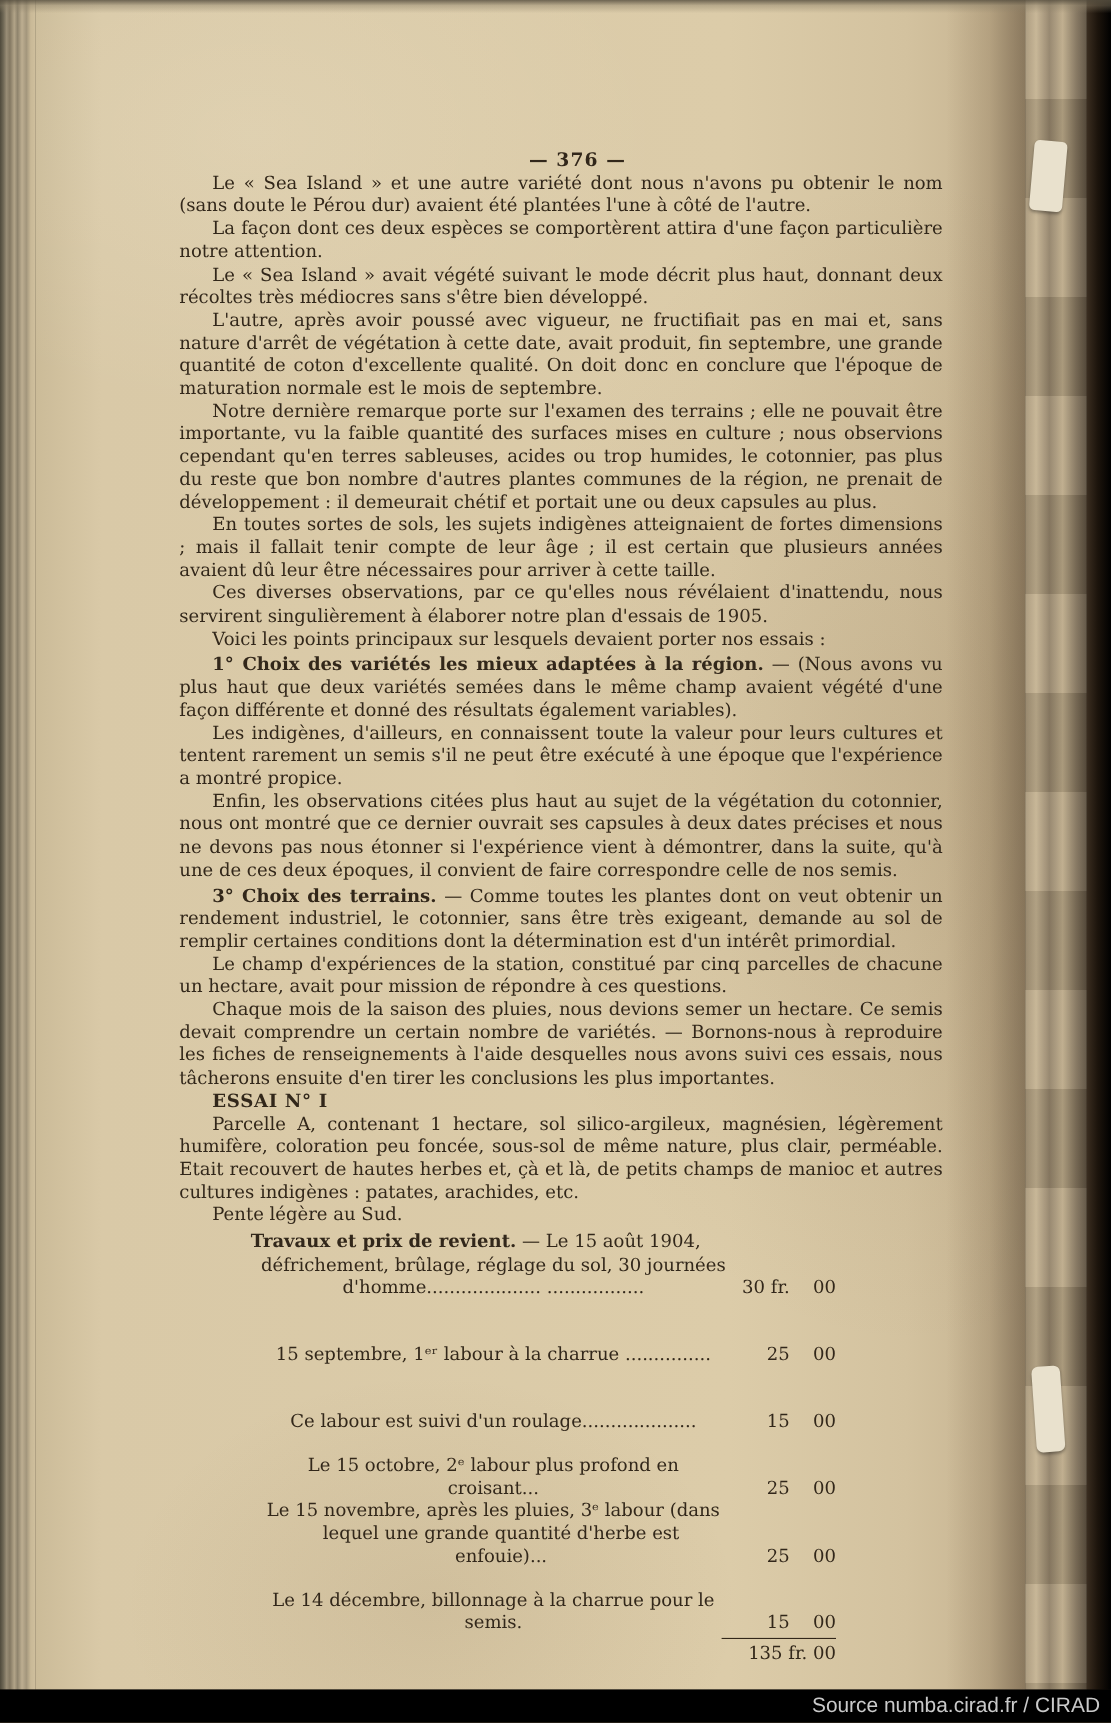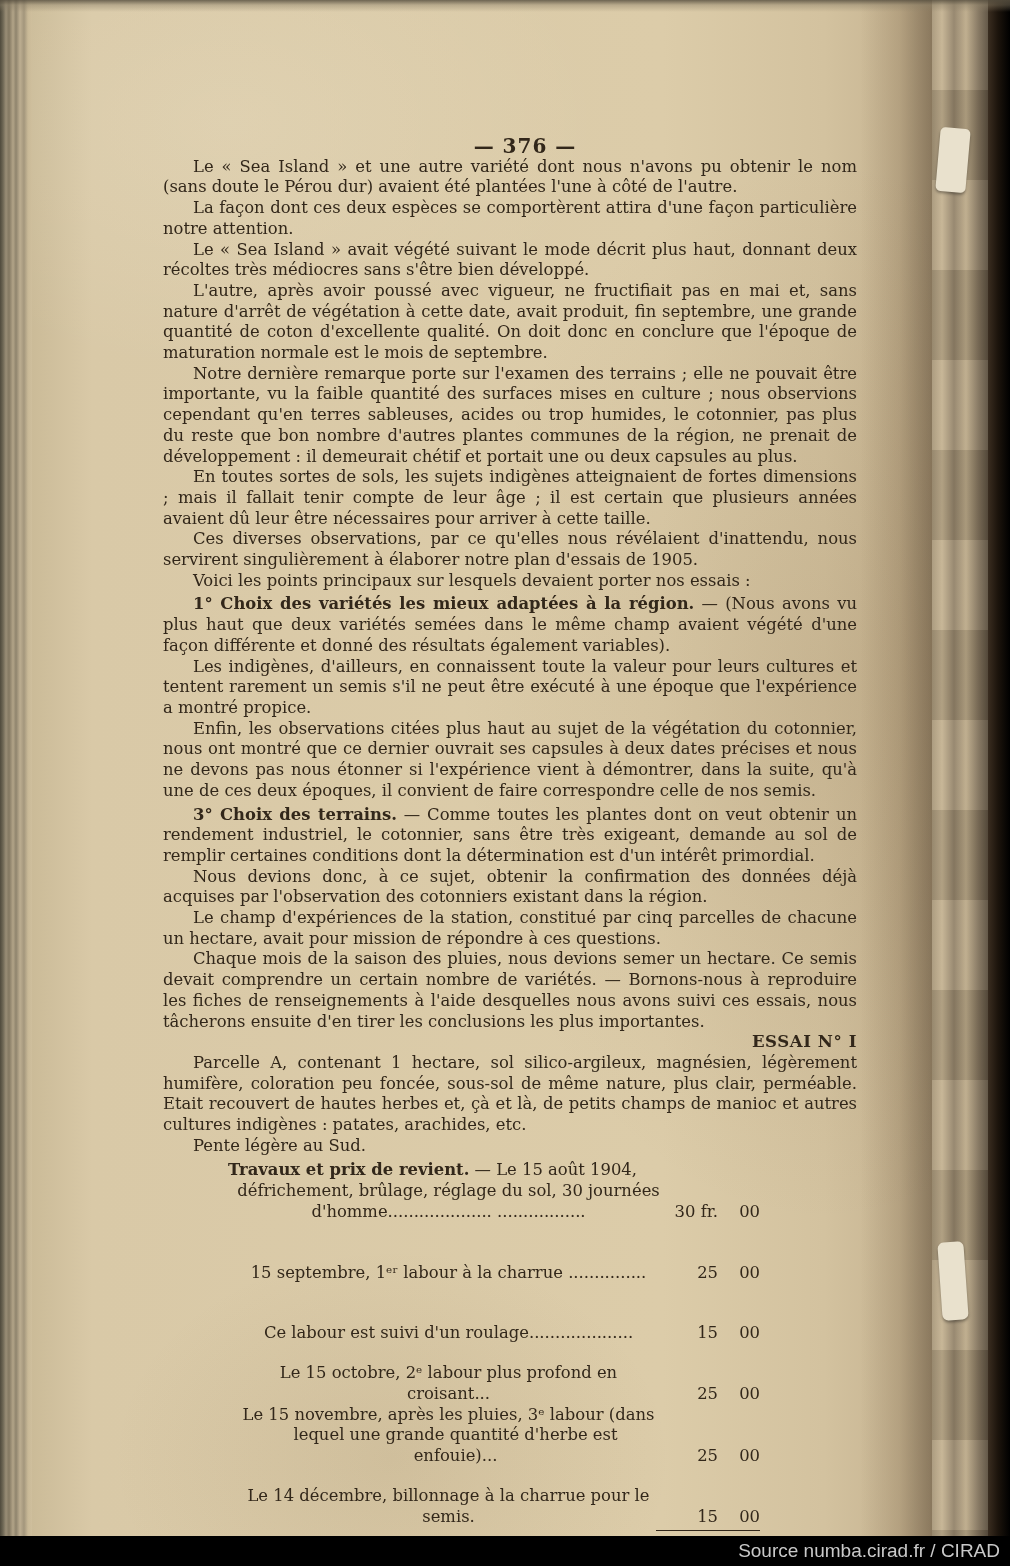--- a/index.html
+++ b/index.html
@@ -49,27 +49,27 @@
   .spine {
     position:absolute; left:988px; top:0; width:22px; height:1536px;
     background:linear-gradient(90deg, #3a2d20 0, #1c140c 45%, #000 100%);
   }
   
   .content {
     position:absolute; left:163px; top:136px; width:694px;
     color:#32271a; font-size:16.4px; line-height:20.7px; text-align:justify;
   }
   .page-number {
-    text-align:center; font-weight:bold; font-size:20px; letter-spacing:1px;
+    text-align:center; font-weight:bold; font-size:17px; letter-spacing:1px;
     margin:0 0 24px 0; text-indent:0;
   }
   .content p { margin:0; text-indent:30px; }
   .content p.pt { margin-top:3px; }
   .essai-heading {
-    text-align:right; font-weight:bold; font-size:16.5px; letter-spacing:0.6px;
+    text-align:left; font-weight:bold; font-size:16.5px; letter-spacing:0.6px;
     margin:24px 0 18px 0;
   }
   
   .expenses { margin:4px 0 0 74px; width:523px; }
   .exp-row { display:flex; align-items:flex-end; }
   .exp-desc { flex:1; text-align:center; }
   .exp-desc.hang { text-indent:-32px; }
   .exp-desc.hang2 { padding-left:14px; text-indent:-14px; }
   .exp-fr { width:58px; text-align:right; white-space:nowrap;margin-top:40px; }
   .exp-c { width:42px; text-align:right; white-space:nowrap; }
@@ -108,21 +108,20 @@
     <p>L'autre, après avoir poussé avec vigueur, ne fructifiait pas en mai et, sans nature d'arrêt de végétation à cette date, avait produit, fin septembre, une grande quantité de coton d'excellente qualité. On doit donc en conclure que l'époque de maturation normale est le mois de septembre.</p>
     <p>Notre dernière remarque porte sur l'examen des terrains ; elle ne pouvait être importante, vu la faible quantité des surfaces mises en culture ; nous observions cependant qu'en terres sableuses, acides ou trop humides, le cotonnier, pas plus du reste que bon nombre d'autres plantes communes de la région, ne prenait de développement : il demeurait chétif et portait une ou deux capsules au plus.</p>
     <p>En toutes sortes de sols, les sujets indigènes atteignaient de fortes dimensions ; mais il fallait tenir compte de leur âge ; il est certain que plusieurs années avaient dû leur être nécessaires pour arriver à cette taille.</p>
     <p>Ces diverses observations, par ce qu'elles nous révélaient d'inattendu, nous servirent singulièrement à élaborer notre plan d'essais de 1905.</p>
     <p>Voici les points principaux sur lesquels devaient porter nos essais :</p>
 
     <p class="pt"><strong>1° Choix des variétés les mieux adaptées à la région.</strong><span> — (Nous avons vu plus haut que deux variétés semées dans le même champ avaient végété d'une façon différente et donné des résultats également variables).</span></p>
     <p>Les indigènes, d'ailleurs, en connaissent toute la valeur pour leurs cultures et tentent rarement un semis s'il ne peut être exécuté à une époque que l'expérience a montré propice.</p>
     <p>Enfin, les observations citées plus haut au sujet de la végétation du cotonnier, nous ont montré que ce dernier ouvrait ses capsules à deux dates précises et nous ne devons pas nous étonner si l'expérience vient à démontrer, dans la suite, qu'à une de ces deux époques, il convient de faire correspondre celle de nos semis.</p>
     <p class="pt"><strong>3° Choix des terrains.</strong><span> — Comme toutes les plantes dont on veut obtenir un rendement industriel, le cotonnier, sans être très exigeant, demande au sol de remplir certaines conditions dont la détermination est d'un intérêt primordial.</span></p>
-    <p>Nous devions donc, à ce sujet, obtenir la confirmation des données déjà acquises par l'observation des cotonniers existant dans la région.</p>
     <p>Le champ d'expériences de la station, constitué par cinq parcelles de chacune un hectare, avait pour mission de répondre à ces questions.</p>
     <p>Chaque mois de la saison des pluies, nous devions semer un hectare. Ce semis devait comprendre un certain nombre de variétés. — Bornons-nous à reproduire les fiches de renseignements à l'aide desquelles nous avons suivi ces essais, nous tâcherons ensuite d'en tirer les conclusions les plus importantes.</p>
 
     <p class="essai-heading">ESSAI N° I</p>
 
     <p>Parcelle A, contenant 1 hectare, sol silico-argileux, magnésien, légèrement humifère, coloration peu foncée, sous-sol de même nature, plus clair, perméable. Etait recouvert de hautes herbes et, çà et là, de petits champs de manioc et autres cultures indigènes : patates, arachides, etc.</p>
     <p>Pente légère au Sud.</p>
 
     <div class="expenses">
       <div class="exp-row">

